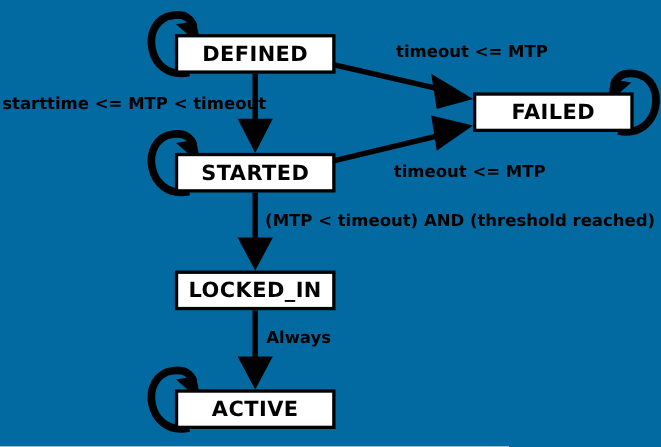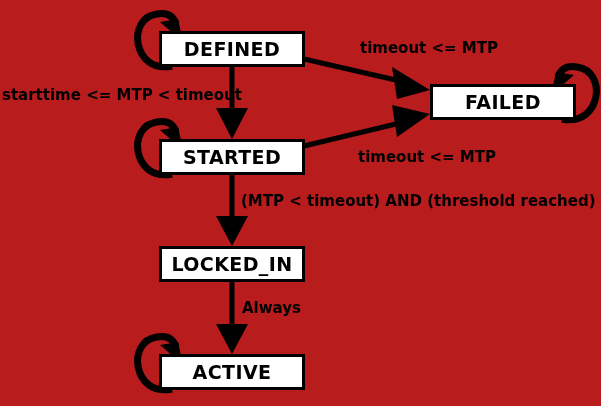--- a/index.html
+++ b/index.html
@@ -4,21 +4,21 @@
 <style>
   html, body {
     margin: 0;
     padding: 0;
     background: #ffffff;
   }
   #canvas-wrap {
     position: relative;
     width: 601px;
     height: 406px;
-    background: #b91c1c;
+    background: #0369a1;
     overflow: hidden;
     font-family: "DejaVu Sans", sans-serif;
   }
   svg#diagram {
     position: absolute;
     left: 0;
     top: 0;
     width: 601px;
     height: 406px;
   }

